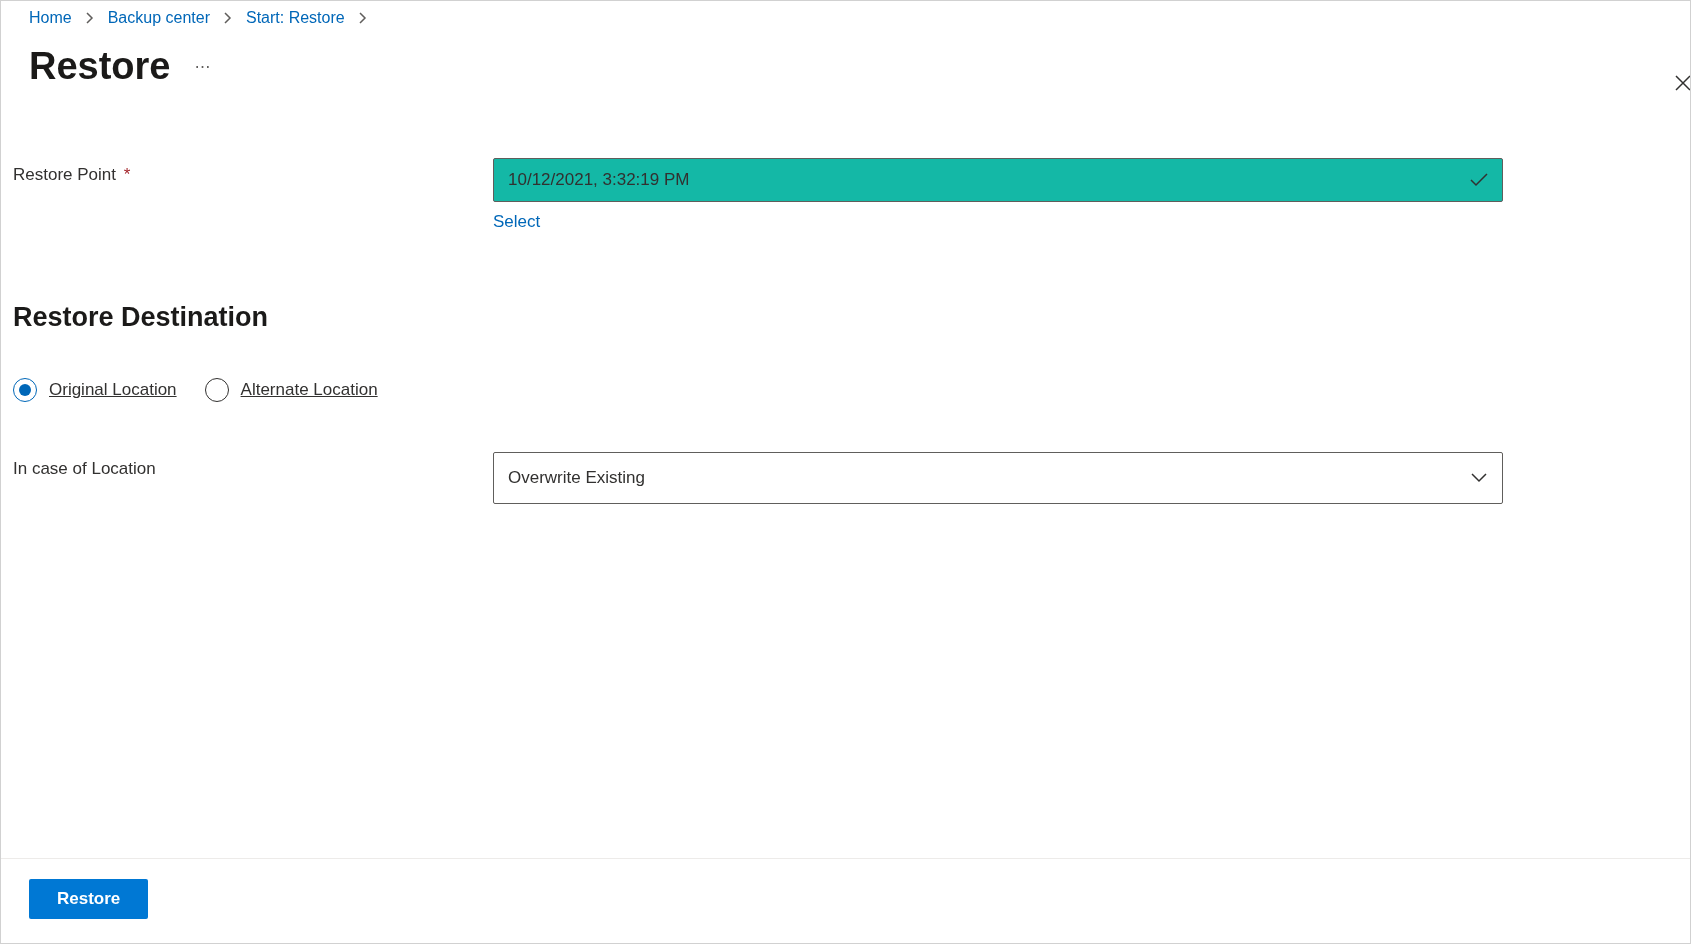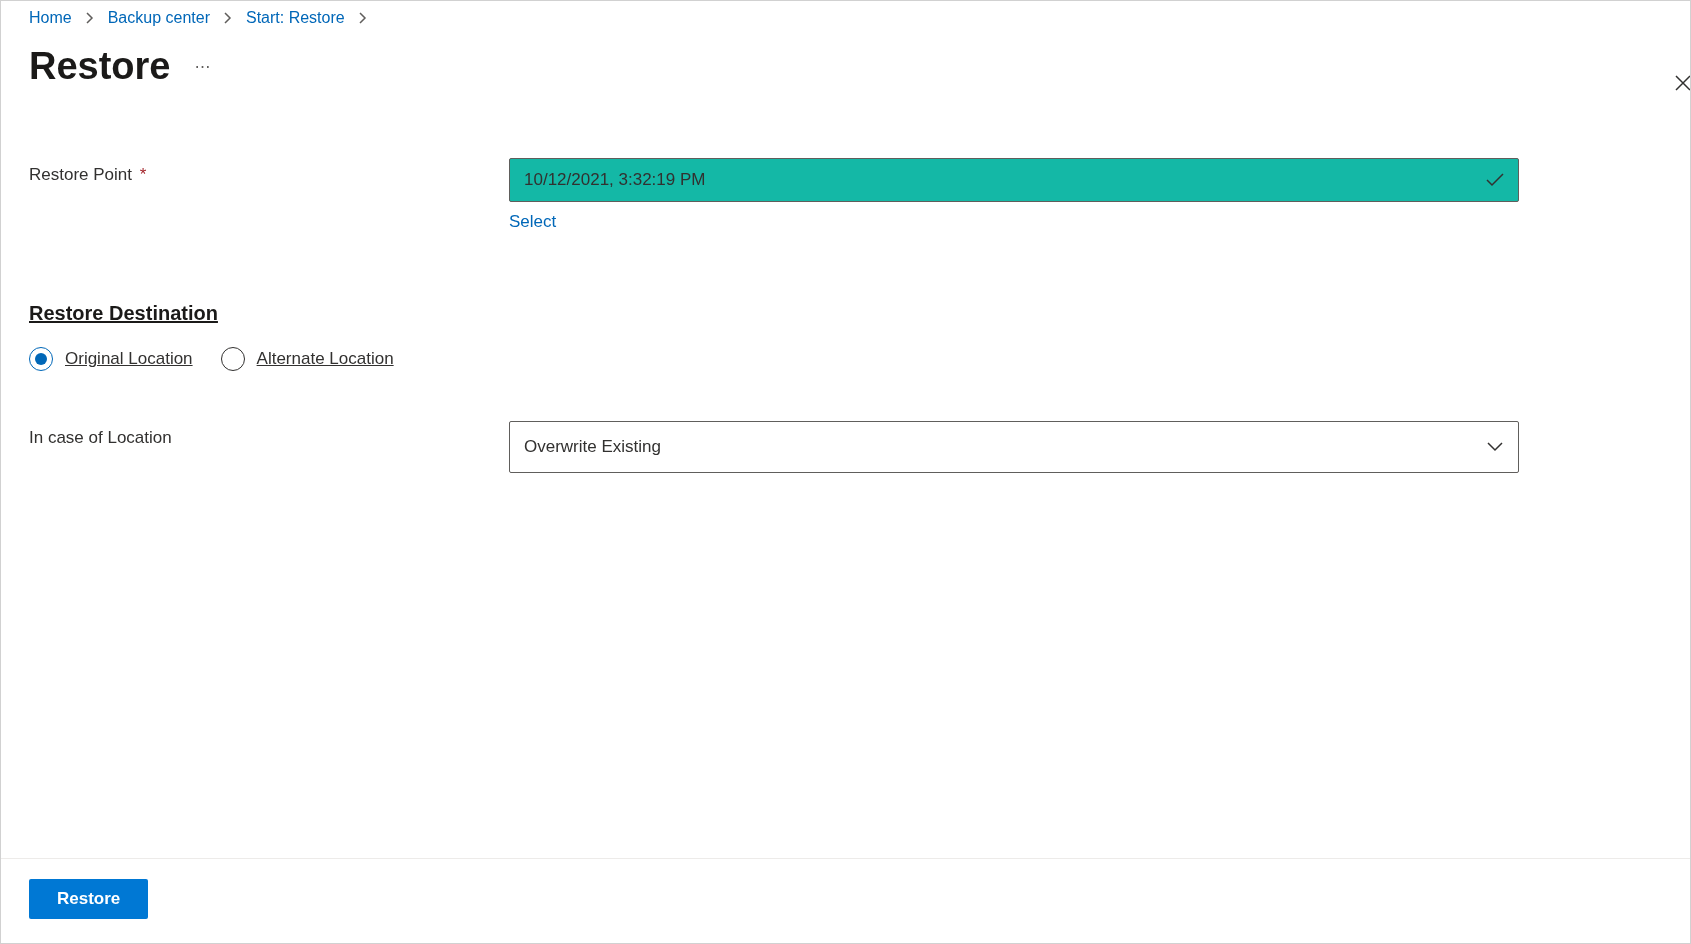--- a/index.html
+++ b/index.html
@@ -61,21 +61,21 @@
       font-size: 30px;
       color: #323130;
       cursor: pointer;
       width: 24px;
       height: 24px;
       display: flex;
       align-items: center;
       justify-content: center;
     }
     .content {
-      padding: 70px 28px 0 28px;
+      padding: 70px 28px 0 12px;
     }
     .form-row {
       display: flex;
       align-items: flex-start;
       margin-bottom: 0;
     }
     .form-label {
       width: 480px;
       min-width: 480px;
       font-size: 17px;
@@ -111,26 +111,25 @@
       justify-content: center;
     }
     .select-link {
       color: #0067b8;
       font-size: 17px;
       margin-top: 10px;
       display: inline-block;
       cursor: pointer;
     }
     .section-title {
-      font-size: 20px;
+      font-size: 27px;
       font-weight: 600;
       color: #1b1a19;
       margin-top: 70px;
-      margin-bottom: 22px;
-      text-decoration: underline;
+      margin-bottom: 45px;
     }
     .radio-group {
       display: flex;
       gap: 28px;
       margin-bottom: 50px;
     }
     .radio-option {
       display: flex;
       align-items: center;
       gap: 12px;

